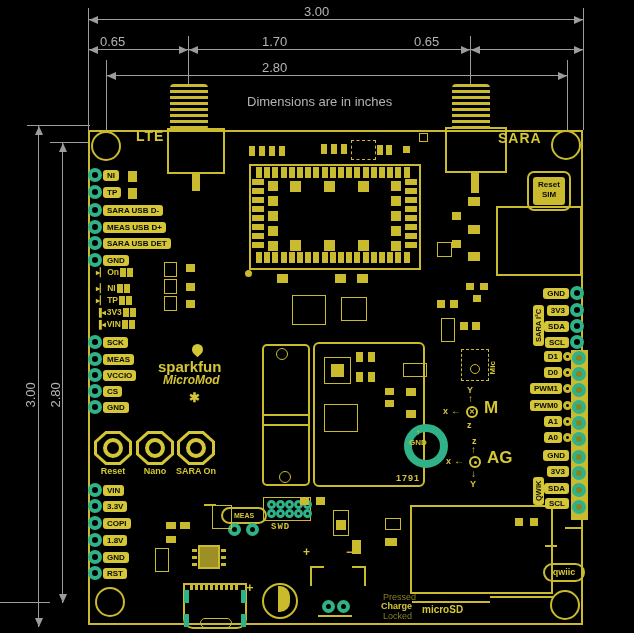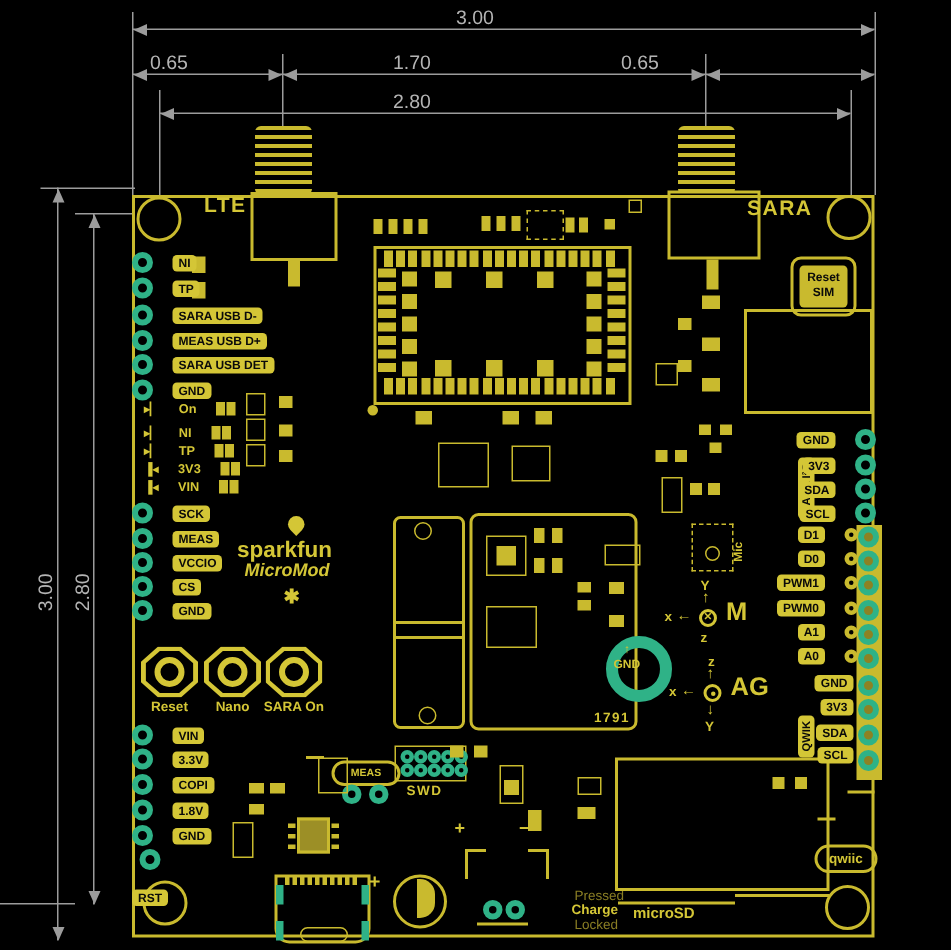--- a/index.html
+++ b/index.html
@@ -24,21 +24,21 @@
   .outl{position:absolute;border:2px solid #c9ba2e;box-sizing:border-box;background:transparent;}
   .outl1{position:absolute;border:1.5px solid #c9ba2e;box-sizing:border-box;}
   .mhole{position:absolute;width:26px;height:26px;border:2px solid #c9ba2e;border-radius:50%;}
   .hole13{width:6px;height:6px;border:4px solid #2fb287;border-radius:50%;background:#000;flex:none;}
   .bighole{position:absolute;width:6px;height:6px;border:4px solid #2fb287;border-radius:50%;background:#8d8223;}
   .smring{width:3px;height:3px;border:3px solid #c9ba2e;border-radius:50%;background:#000;flex:none;}
   .shole{position:absolute;width:3px;height:3px;border:3px solid #2fb287;border-radius:50%;background:#000;}
   .tealpad{position:absolute;background:#2fb287;}
   .tag{background:#d4c636;color:#0a0a0a;font-size:8px;font-weight:bold;line-height:9px;
        padding:1px 4px;border-radius:3px;white-space:nowrap;}
-  .prow{position:absolute;display:flex;align-items:center;gap:13px;}
+  .prow{position:absolute;display:flex;align-items:center;gap:1px;}
   .ant{position:absolute;width:38px;height:46px;border-radius:4px;
        background:repeating-linear-gradient(180deg,#c9ba2e 0 3px,#000 3px 6px);}
   .btn{position:absolute;width:38px;height:34px;background:#d4c636;
        clip-path:polygon(30% 0,70% 0,100% 30%,100% 70%,70% 100%,30% 100%,0 70%,0 30%);}
   .btn-in{position:absolute;left:3px;top:3px;right:3px;bottom:3px;background:#000;
        clip-path:polygon(30% 0,70% 0,100% 30%,100% 70%,70% 100%,30% 100%,0 70%,0 30%);}
   .btn-ring{position:absolute;left:9px;top:7px;width:12px;height:12px;border:4px solid #d4c636;border-radius:50%;}
   .oval{position:absolute;border:2px solid #c9ba2e;border-radius:10px;color:#d4c636;
         font-size:7px;font-weight:bold;text-align:center;}
   .dim-silk{color:#8a7e24;}
@@ -82,20 +82,21 @@
   <div class="td" style="left:35px;top:618px;"></div>
   <div class="td" style="left:59px;top:594px;"></div>
 
   <div class="dtx" style="left:304px;top:4px;">3.00</div>
   <div class="dtx" style="left:100px;top:34px;">0.65</div>
   <div class="dtx" style="left:262px;top:34px;">1.70</div>
   <div class="dtx" style="left:414px;top:34px;">0.65</div>
   <div class="dtx" style="left:262px;top:60px;">2.80</div>
   <div class="dtx vrot" style="left:13px;top:383px;width:34px;">3.00</div>
   <div class="dtx vrot" style="left:38px;top:383px;width:34px;">2.80</div>
+  <div class="dtx" style="left:247px;top:94px;">Dimensions are in inches</div>
 
   <div class="ant" style="left:170px;top:84px;"></div>
   <div class="ant" style="left:452px;top:84px;"></div>
 
   <div class="board"></div>
   <div class="mhole" style="left:91px;top:131px;"></div>
   <div class="mhole" style="left:551px;top:130px;"></div>
   <div class="mhole" style="left:95px;top:587px;"></div>
   <div class="mhole" style="left:550px;top:590px;"></div>
 
@@ -330,21 +331,21 @@
       <div class="shole" style="left: 276px; top: 500px;"></div>
       <div class="shole" style="left: 285px; top: 500px;"></div>
       <div class="shole" style="left: 294px; top: 500px;"></div>
       <div class="shole" style="left: 303px; top: 500px;"></div>
       <div class="shole" style="left: 267px; top: 509px;"></div>
       <div class="shole" style="left: 276px; top: 509px;"></div>
       <div class="shole" style="left: 285px; top: 509px;"></div>
       <div class="shole" style="left: 294px; top: 509px;"></div>
       <div class="shole" style="left: 303px; top: 509px;"></div>
     </div>
-  <div class="silk b" style="left:271px;top:522px;font-size:9px;letter-spacing:1px;">SWD</div>
+  <div class="silk b" style="left:271px;top:522px;font-size:9px;letter-spacing:1px;font-family:Liberation Mono, monospace;">SWD</div>
 
   <div class="pad" style="left:300px;top:497px;width:9px;height:8px;"></div>
   <div class="pad" style="left:316px;top:497px;width:9px;height:8px;"></div>
   <div class="outl1" style="left:333px;top:510px;width:16px;height:26px;"></div>
   <div class="pad" style="left:336px;top:520px;width:10px;height:10px;"></div>
   <div class="pad" style="left:352px;top:540px;width:9px;height:14px;"></div>
   <div class="outl1" style="left:385px;top:518px;width:16px;height:12px;"></div>
   <div class="pad" style="left:385px;top:538px;width:12px;height:8px;"></div>
   <div class="silk b" style="left:303px;top:545px;font-size:12px;">+</div>
   <div class="silk b" style="left:346px;top:545px;font-size:12px;">−</div>
@@ -463,21 +464,21 @@
         <div class="tag">COPI</div>
       </div>
       <div class="prow" style="left: 88px; top: 533px;">
         <div class="hole13"></div>
         <div class="tag">1.8V</div>
       </div>
       <div class="prow" style="left: 88px; top: 550px;">
         <div class="hole13"></div>
         <div class="tag">GND</div>
       </div>
-      <div class="prow" style="left: 88px; top: 566px; flex-direction: column;">
+      <div class="prow" style="left: 88px; top: 566px;">
         <div class="hole13"></div>
         <div class="tag">RST</div>
       </div>
       <div class="prow" style="left: 96px; top: 267px;">
         <div class="silk b" style="position: static; font-size: 8px;">▸▏</div>
         <div class="silk b" style="position: static; font-size: 8.5px;">On</div>
         <div style="display: flex; gap: 1px;">
           <div style="width: 6px; height: 9px; background: rgb(201, 186, 46);"></div>
           <div style="width: 6px; height: 9px; background: rgb(201, 186, 46);"></div>
         </div>

